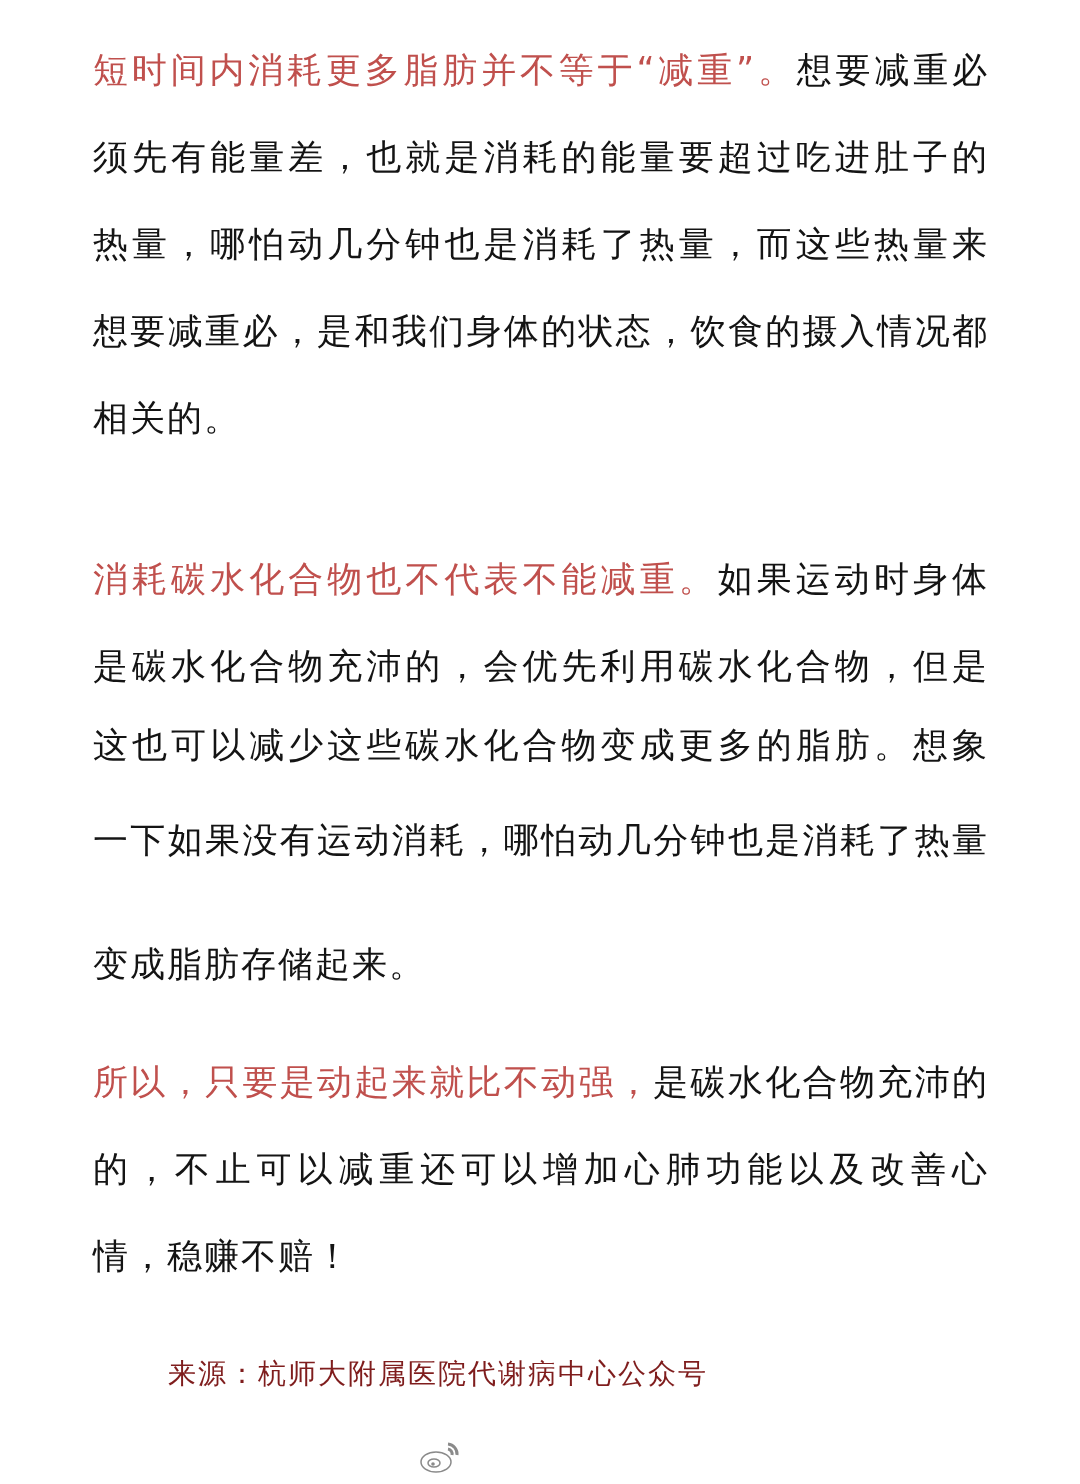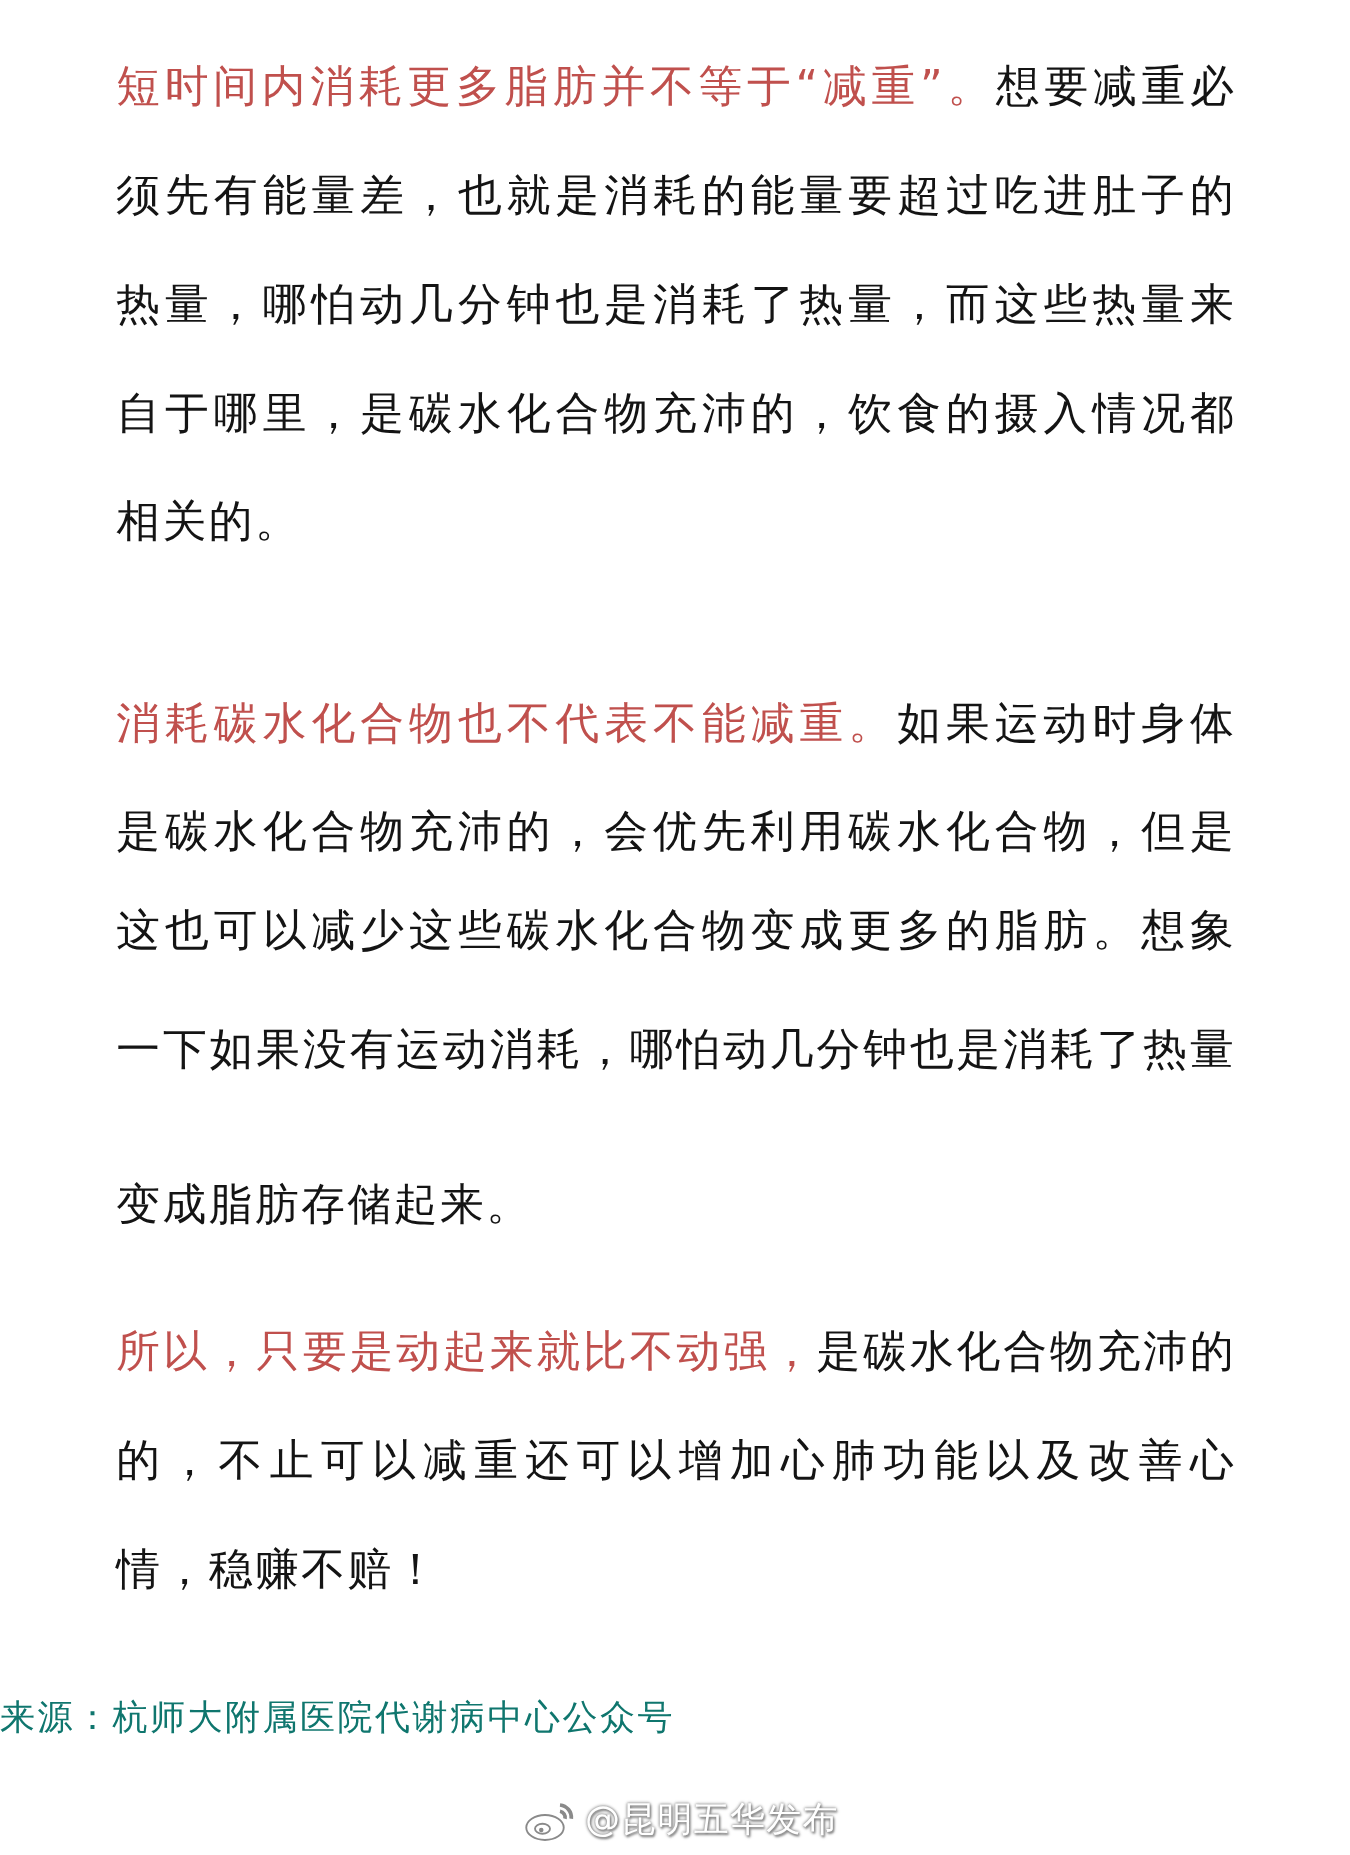--- a/index.html
+++ b/index.html
@@ -4,37 +4,37 @@
   <style>
     html, body { margin: 0; padding: 0; background: #ffffff; }
     body { width: 1080px; height: 1484px; position: relative; overflow: hidden;
            font-family: "DejaVu Sans", "Liberation Sans", sans-serif; }
     .content { position: absolute; left: 93px; top: 0; width: 896px; }
     .line { position: absolute; left: 0; width: 896px; height: 60px;
             font-size: 35px; line-height: 60px; color: #141414;
             letter-spacing: 2px; white-space: nowrap; }
     .line.justify { text-align: justify; text-align-last: justify; }
     .hl { color: #c0504d; font-weight: normal; }
-    .source { position: absolute; left: 0; width: 876px; top: 1352px; 
-              font-size: 28px; line-height: 44px; color: #0f766e; letter-spacing: 2px; }
+    .source { position: absolute; left: 0; width: 876px; top: 1352px; text-align: center;
+              font-size: 28px; line-height: 44px; color: #7f1d1d; letter-spacing: 2px; }
     .watermark { position: absolute; left: 418px; top: 1434px; height: 44px;
                  display: flex; align-items: center; gap: 6px;
                  font-size: 28px; color: #ffffff; letter-spacing: 1px;
                  text-shadow: 0 0 2px #8a8a8a, 0 0 3px #9a9a9a, 1px 1px 2px #777; }
     .weibo-icon { width: 44px; height: 36px; display: inline-block; }
   </style>
 </head>
 <body>
 
 <div class="content">
 
   <div class="line justify" style="top:40px"><span class="hl">短时间内消耗更多脂肪并不等于“减重”。</span><span>想要减重必</span></div>
   <div class="line justify" style="top:127px"><span>须先有能量差，也就是消耗的能量要超过吃进肚子的</span></div>
   <div class="line justify" style="top:214px"><span>热量，哪怕动几分钟也是消耗了热量，而这些热量来</span></div>
-  <div class="line justify" style="top:301px"><span>自于哪里，是碳水化合物充沛的，饮食的摄入情况都</span></div>
+  <div class="line justify" style="top:301px"><span>想要减重必，是和我们身体的状态，饮食的摄入情况都</span></div>
   <div class="line" style="top:388px"><span>相关的。</span></div>
 
   <div class="line justify" style="top:549px"><span class="hl">消耗碳水化合物也不代表不能减重。</span><span>如果运动时身体</span></div>
   <div class="line justify" style="top:636px"><span>是碳水化合物充沛的，会优先利用碳水化合物，但是</span></div>
   <div class="line justify" style="top:715px"><span>这也可以减少这些碳水化合物变成更多的脂肪。想象</span></div>
   <div class="line justify" style="top:810px"><span>一下如果没有运动消耗，哪怕动几分钟也是消耗了热量</span></div>
   <div class="line" style="top:934px"><span>变成脂肪存储起来。</span></div>
 
   <div class="line justify" style="top:1052px"><span class="hl">所以，只要是动起来就比不动强，</span><span>是碳水化合物充沛的</span></div>
   <div class="line justify" style="top:1139px"><span>的，不止可以减重还可以增加心肺功能以及改善心</span></div>
@@ -46,14 +46,13 @@
 <div class="watermark">
   <svg class="weibo-icon" viewBox="0 0 44 36">
     <g fill="#ffffff" stroke="#8a8a8a" stroke-width="1.5">
       <ellipse cx="18" cy="24" rx="15" ry="10"></ellipse>
       <ellipse cx="16" cy="25" rx="6" ry="4"></ellipse>
       <path d="M30 6 a10 10 0 0 1 9 11" fill="none" stroke-width="3"></path>
       <path d="M30 11 a5 5 0 0 1 4 6" fill="none" stroke-width="3"></path>
     </g>
     <circle cx="15" cy="26" r="1.8" fill="#8a8a8a"></circle>
   </svg>
-  <span>@昆明五华发布</span>
 </div>
 
 </body></html>

